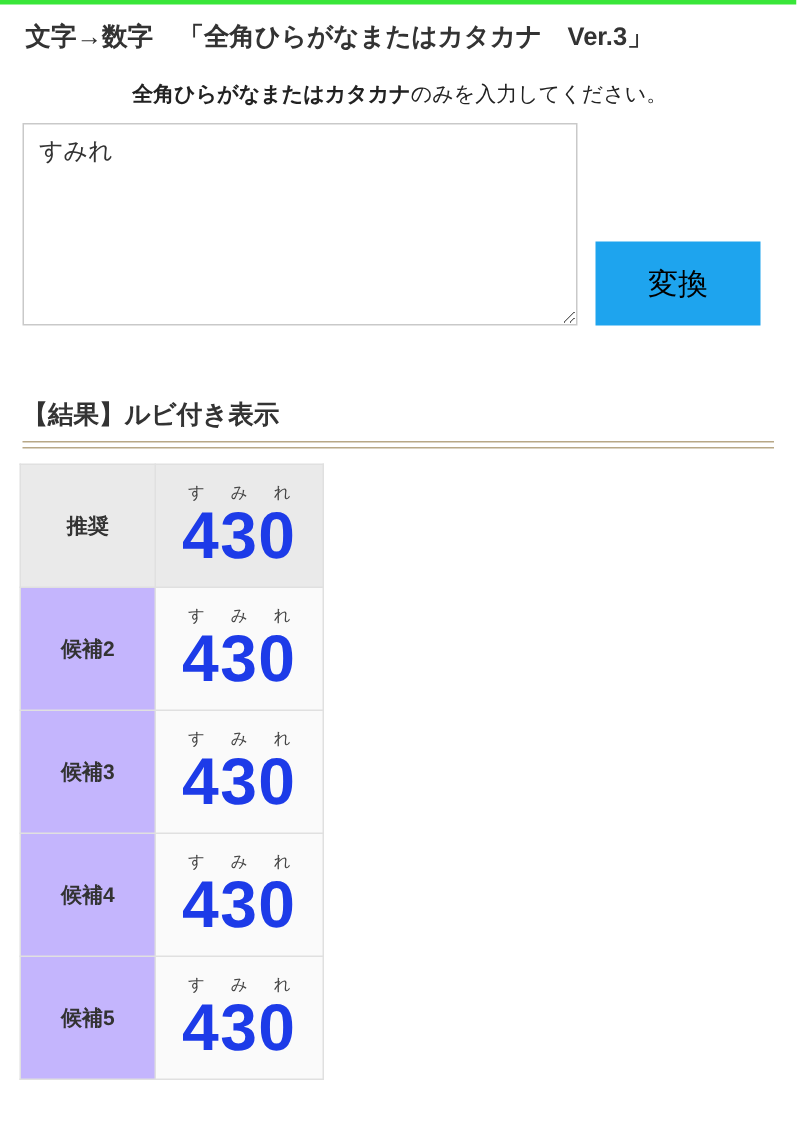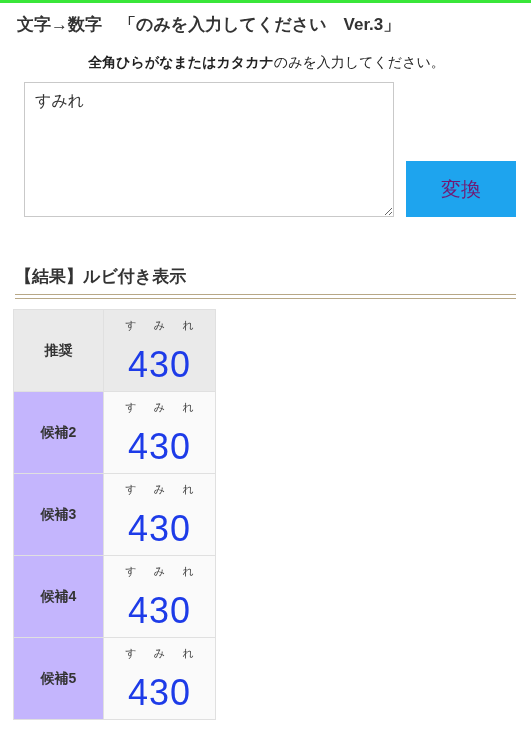--- a/index.html
+++ b/index.html
@@ -1,42 +1,42 @@
 <!DOCTYPE html>
 <html><head>
   <meta charset="utf-8">
   <style>
     * { margin:0; padding:0; box-sizing:border-box; }
     body { font-family:"Hiragino Kaku Gothic Pro","Meiryo",sans-serif; background:#fff; width:531px; padding:8px 15px; }
     .top-green { height:3px; background:#39e639; margin:-8px -15px 10px -15px; }
     h2.title { font-size:17px; font-weight:bold; color:#333; margin:10px 0 18px 2px; }
     .instruction { font-size:14px; color:#222; margin:0 0 10px 2px;text-align:center; }
     .instruction b { font-weight:bold; }
-    .input-row { display:flex; align-items:flex-end; gap:12px; margin-bottom:12px;justify-content:flex-end; }
+    .input-row { display:flex; align-items:flex-end; gap:12px; margin-bottom:12px; }
     textarea.kana-input { flex:0 0 370px; height:135px; border:1px solid #c9c9c9; padding:8px 10px; font-size:16px; color:#333; resize:both; font-family:inherit; }
-    button.convert-btn { width:110px; height:56px; background:#1ea4ee; color:#701a75; border:none; font-size:20px; cursor:pointer; }
+    button.convert-btn { width:110px; height:56px; background:#1ea4ee; color:#000000; border:none; font-size:20px; cursor:pointer; }
     .section-wrap { margin-top:4px; }
     .section-hdr { font-size:17px; font-weight:bold; color:#333;margin-top:48px; }
     .double-rule { margin:6px 0 10px 0; }
     .double-rule div { height:1px; background:#b8a887; }
     .double-rule div + div { margin-top:3px; }
     table.results { border-collapse:collapse; margin-left:-2px; }
     table.results td { border:1px solid #e0e0e0; text-align:center; vertical-align:middle; }
     table.results tr:nth-child(1) td { background:#eaeaea; }
     td.lbl { width:90px; height:82px; background:#c4b5fd; font-size:14px; font-weight:bold; color:#333; }
     td.val { width:112px; height:82px; background:#fafafa; padding:6px 4px 4px 4px; }
     .ruby-row { display:flex; justify-content:space-evenly; margin-bottom:-2px; }
     .ruby-ch { font-size:11px; color:#444; letter-spacing:0; }
-    .num { font-size:36px; font-weight:normal; color:#1d3be8; letter-spacing:1px; line-height:1.1;margin-top:14px; }
+    .num { font-size:44px; font-weight:bold; color:#1d3be8; letter-spacing:1px; line-height:1.1; }
   </style>
 </head>
 <body>
 <div class="top-green"></div>
 
-<h2 class="title">文字→数字　「のみを入力してください　Ver.3」</h2>
+<h2 class="title">文字→数字　「全角ひらがなまたはカタカナ　Ver.3」</h2>
 
 <p class="instruction">
   <b>全角ひらがなまたはカタカナ</b><span>のみを入力してください。</span>
 </p>
 
 <div class="input-row">
   <textarea class="kana-input" style="">すみれ</textarea>
   <button class="convert-btn">変換</button>
 </div>
 

